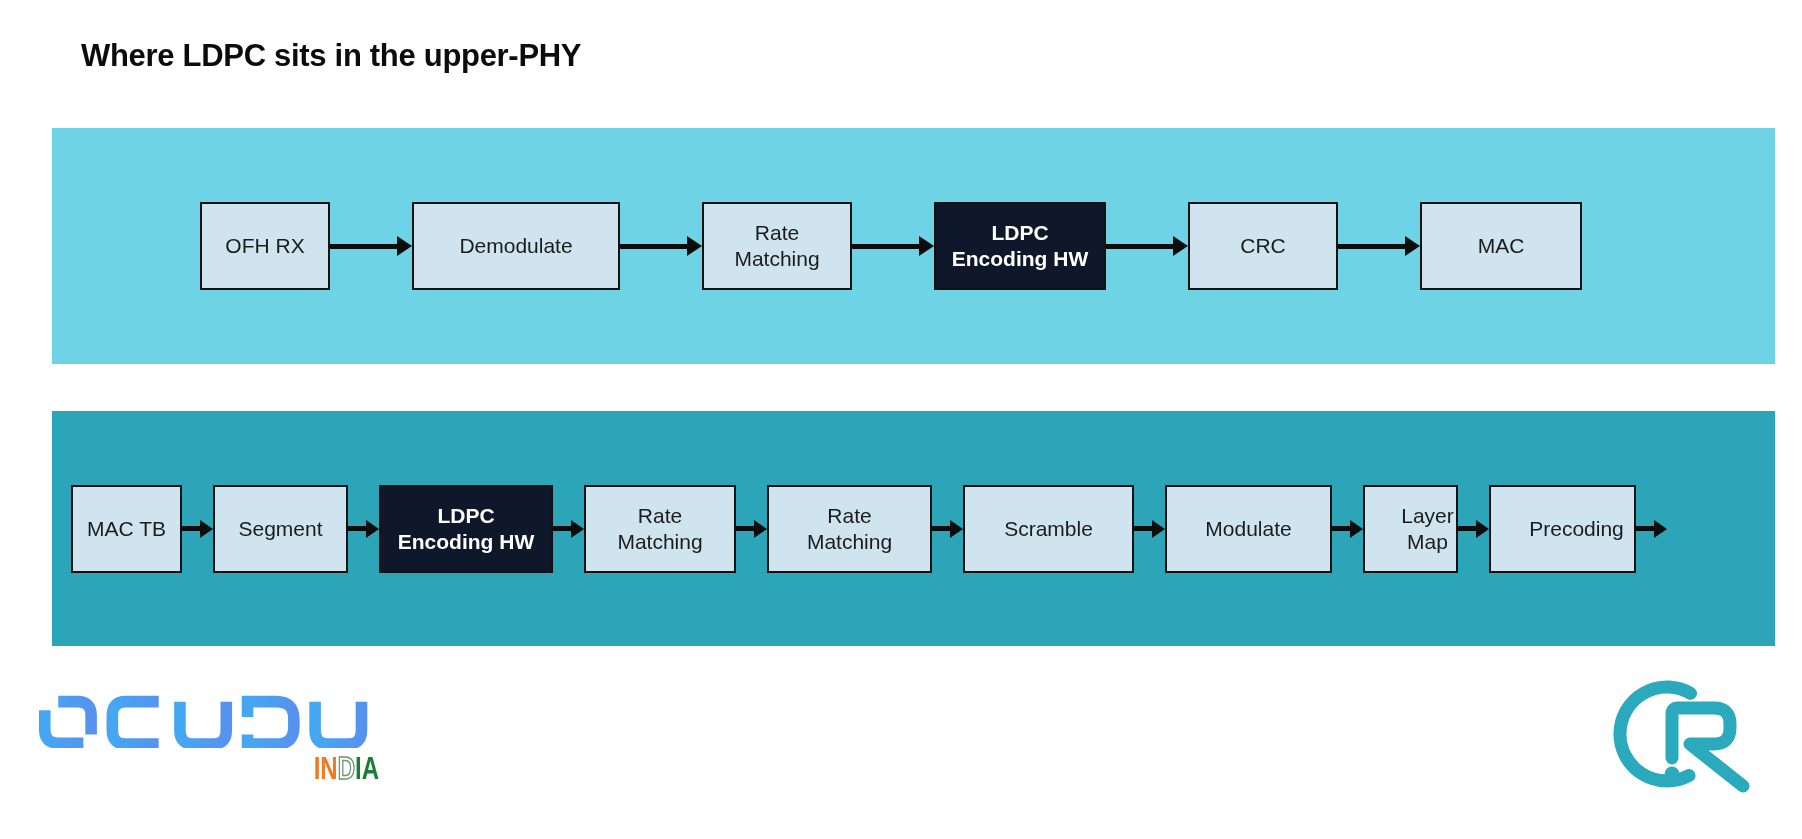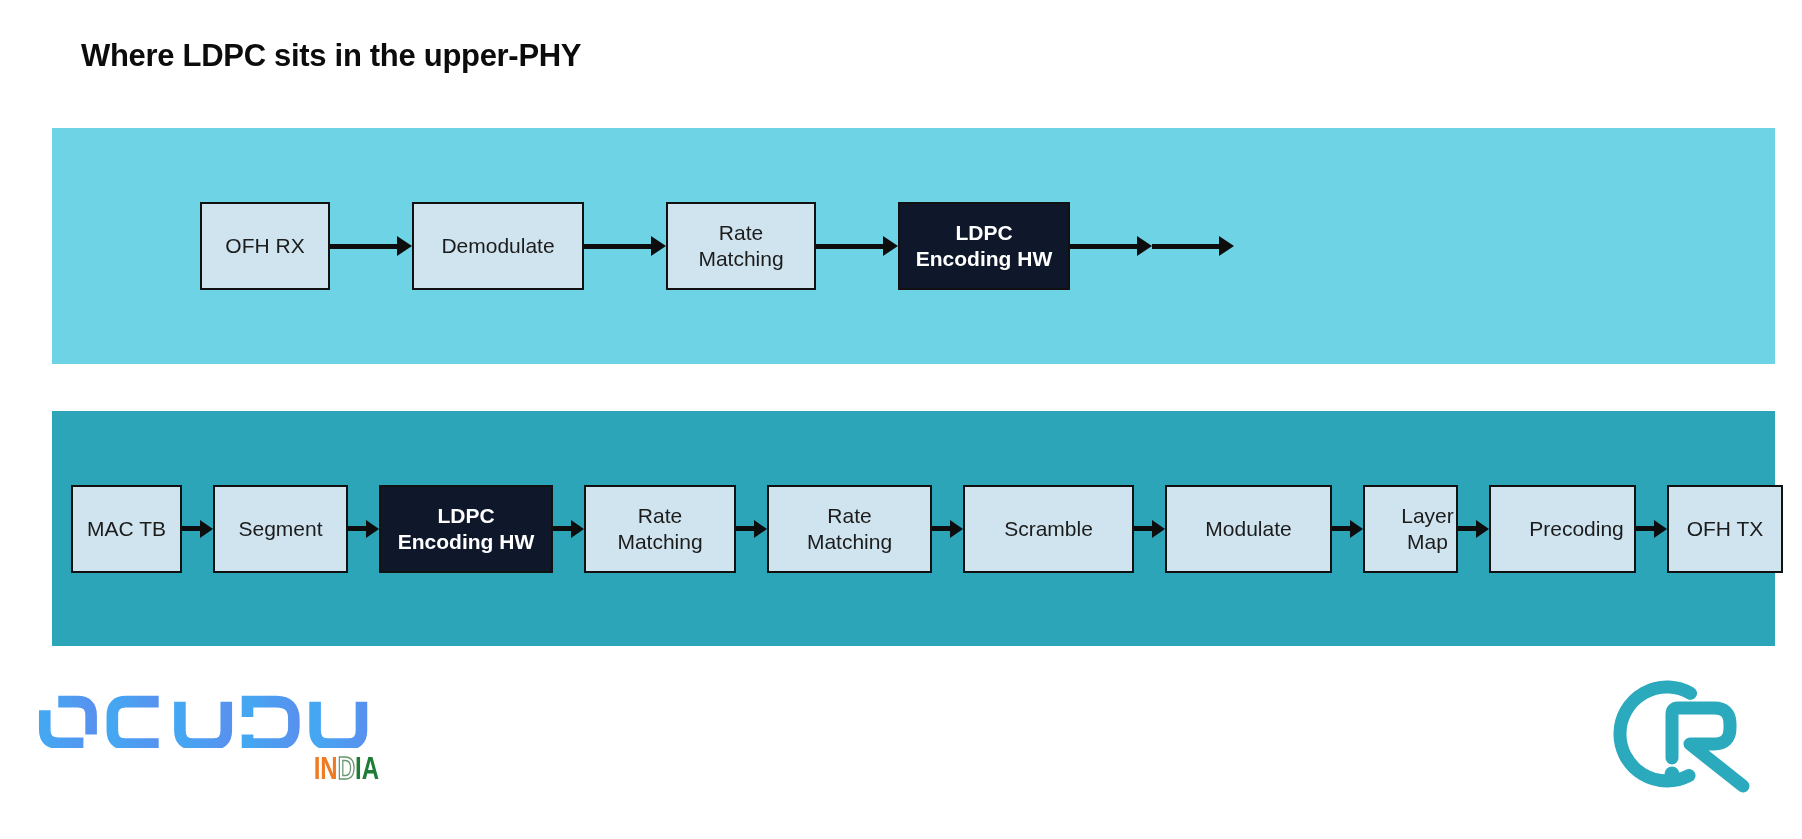--- a/index.html
+++ b/index.html
@@ -25,21 +25,21 @@
     flex:0 0 auto;box-sizing:border-box;height:88px;
     display:flex;align-items:center;justify-content:center;text-align:center;
     white-space:pre-line;line-height:1.22;
     background:#cfe4ef;border:2px solid #111111;
     font-size:21px;color:#1c1c1c;
   }
   .flow-box.dark{background:#0f172a;color:#ffffff;font-weight:bold;}
 
   
   .band1 .flow-box:nth-of-type(1){width:130px;}
-  .band1 .flow-box:nth-of-type(2){width:172px;}
+  .band1 .flow-box:nth-of-type(2){width:208px;}
   .band1 .flow-box:nth-of-type(3){width:150px;}
   .band1 .flow-box:nth-of-type(4){width:172px;}
   .band1 .flow-box:nth-of-type(5){width:150px;}
   .band1 .flow-box:nth-of-type(6){width:162px;}
   
   .band2 .flow-box:nth-of-type(1){width:111px;}
   .band2 .flow-box:nth-of-type(2){width:135px;}
   .band2 .flow-box:nth-of-type(3){width:174px;}
   .band2 .flow-box:nth-of-type(4){width:152px;}
   .band2 .flow-box:nth-of-type(5){width:165px;}
@@ -95,24 +95,26 @@
     <span class="flow-arrow">
       <i class="shaft"></i>
       <i class="head"></i>
     </span>
     <div class="flow-box dark">LDPC
 Encoding HW</div>
     <span class="flow-arrow">
       <i class="shaft"></i>
       <i class="head"></i>
     </span>
-    <span class="flow-arrow">
-      <i class="shaft"></i>
-      <i class="head"></i>
-    </span>
+    <div class="flow-box light">CRC</div>
+    <span class="flow-arrow">
+      <i class="shaft"></i>
+      <i class="head"></i>
+    </span>
+    <div class="flow-box light">MAC</div>
   </div>
 
 <div class="band band2">
     <div class="flow-box light">MAC TB</div>
     <span class="flow-arrow">
       <i class="shaft"></i>
       <i class="head"></i>
     </span>
     <div class="flow-box light">Segment</div>
     <span class="flow-arrow">
@@ -151,21 +153,20 @@
 Map</div>
     <span class="flow-arrow">
       <i class="shaft"></i>
       <i class="head"></i>
     </span>
     <div class="flow-box light">Precoding</div>
     <span class="flow-arrow">
       <i class="shaft"></i>
       <i class="head"></i>
     </span>
-    <div class="flow-box light">OFH TX</div>
   </div>
 
 <div class="ocudu">
   <span class="sr-only">OCUDU</span>
   <svg width="346" height="56" viewBox="0 0 350 58" fill="none">
     <defs>
       <linearGradient id="ocg" x1="0" y1="0" x2="350" y2="0" gradientUnits="userSpaceOnUse">
         <stop offset="0" stop-color="#45A7F2"></stop>
         <stop offset="0.3" stop-color="#6A7BEC"></stop>
         <stop offset="0.55" stop-color="#7E55E9"></stop>

